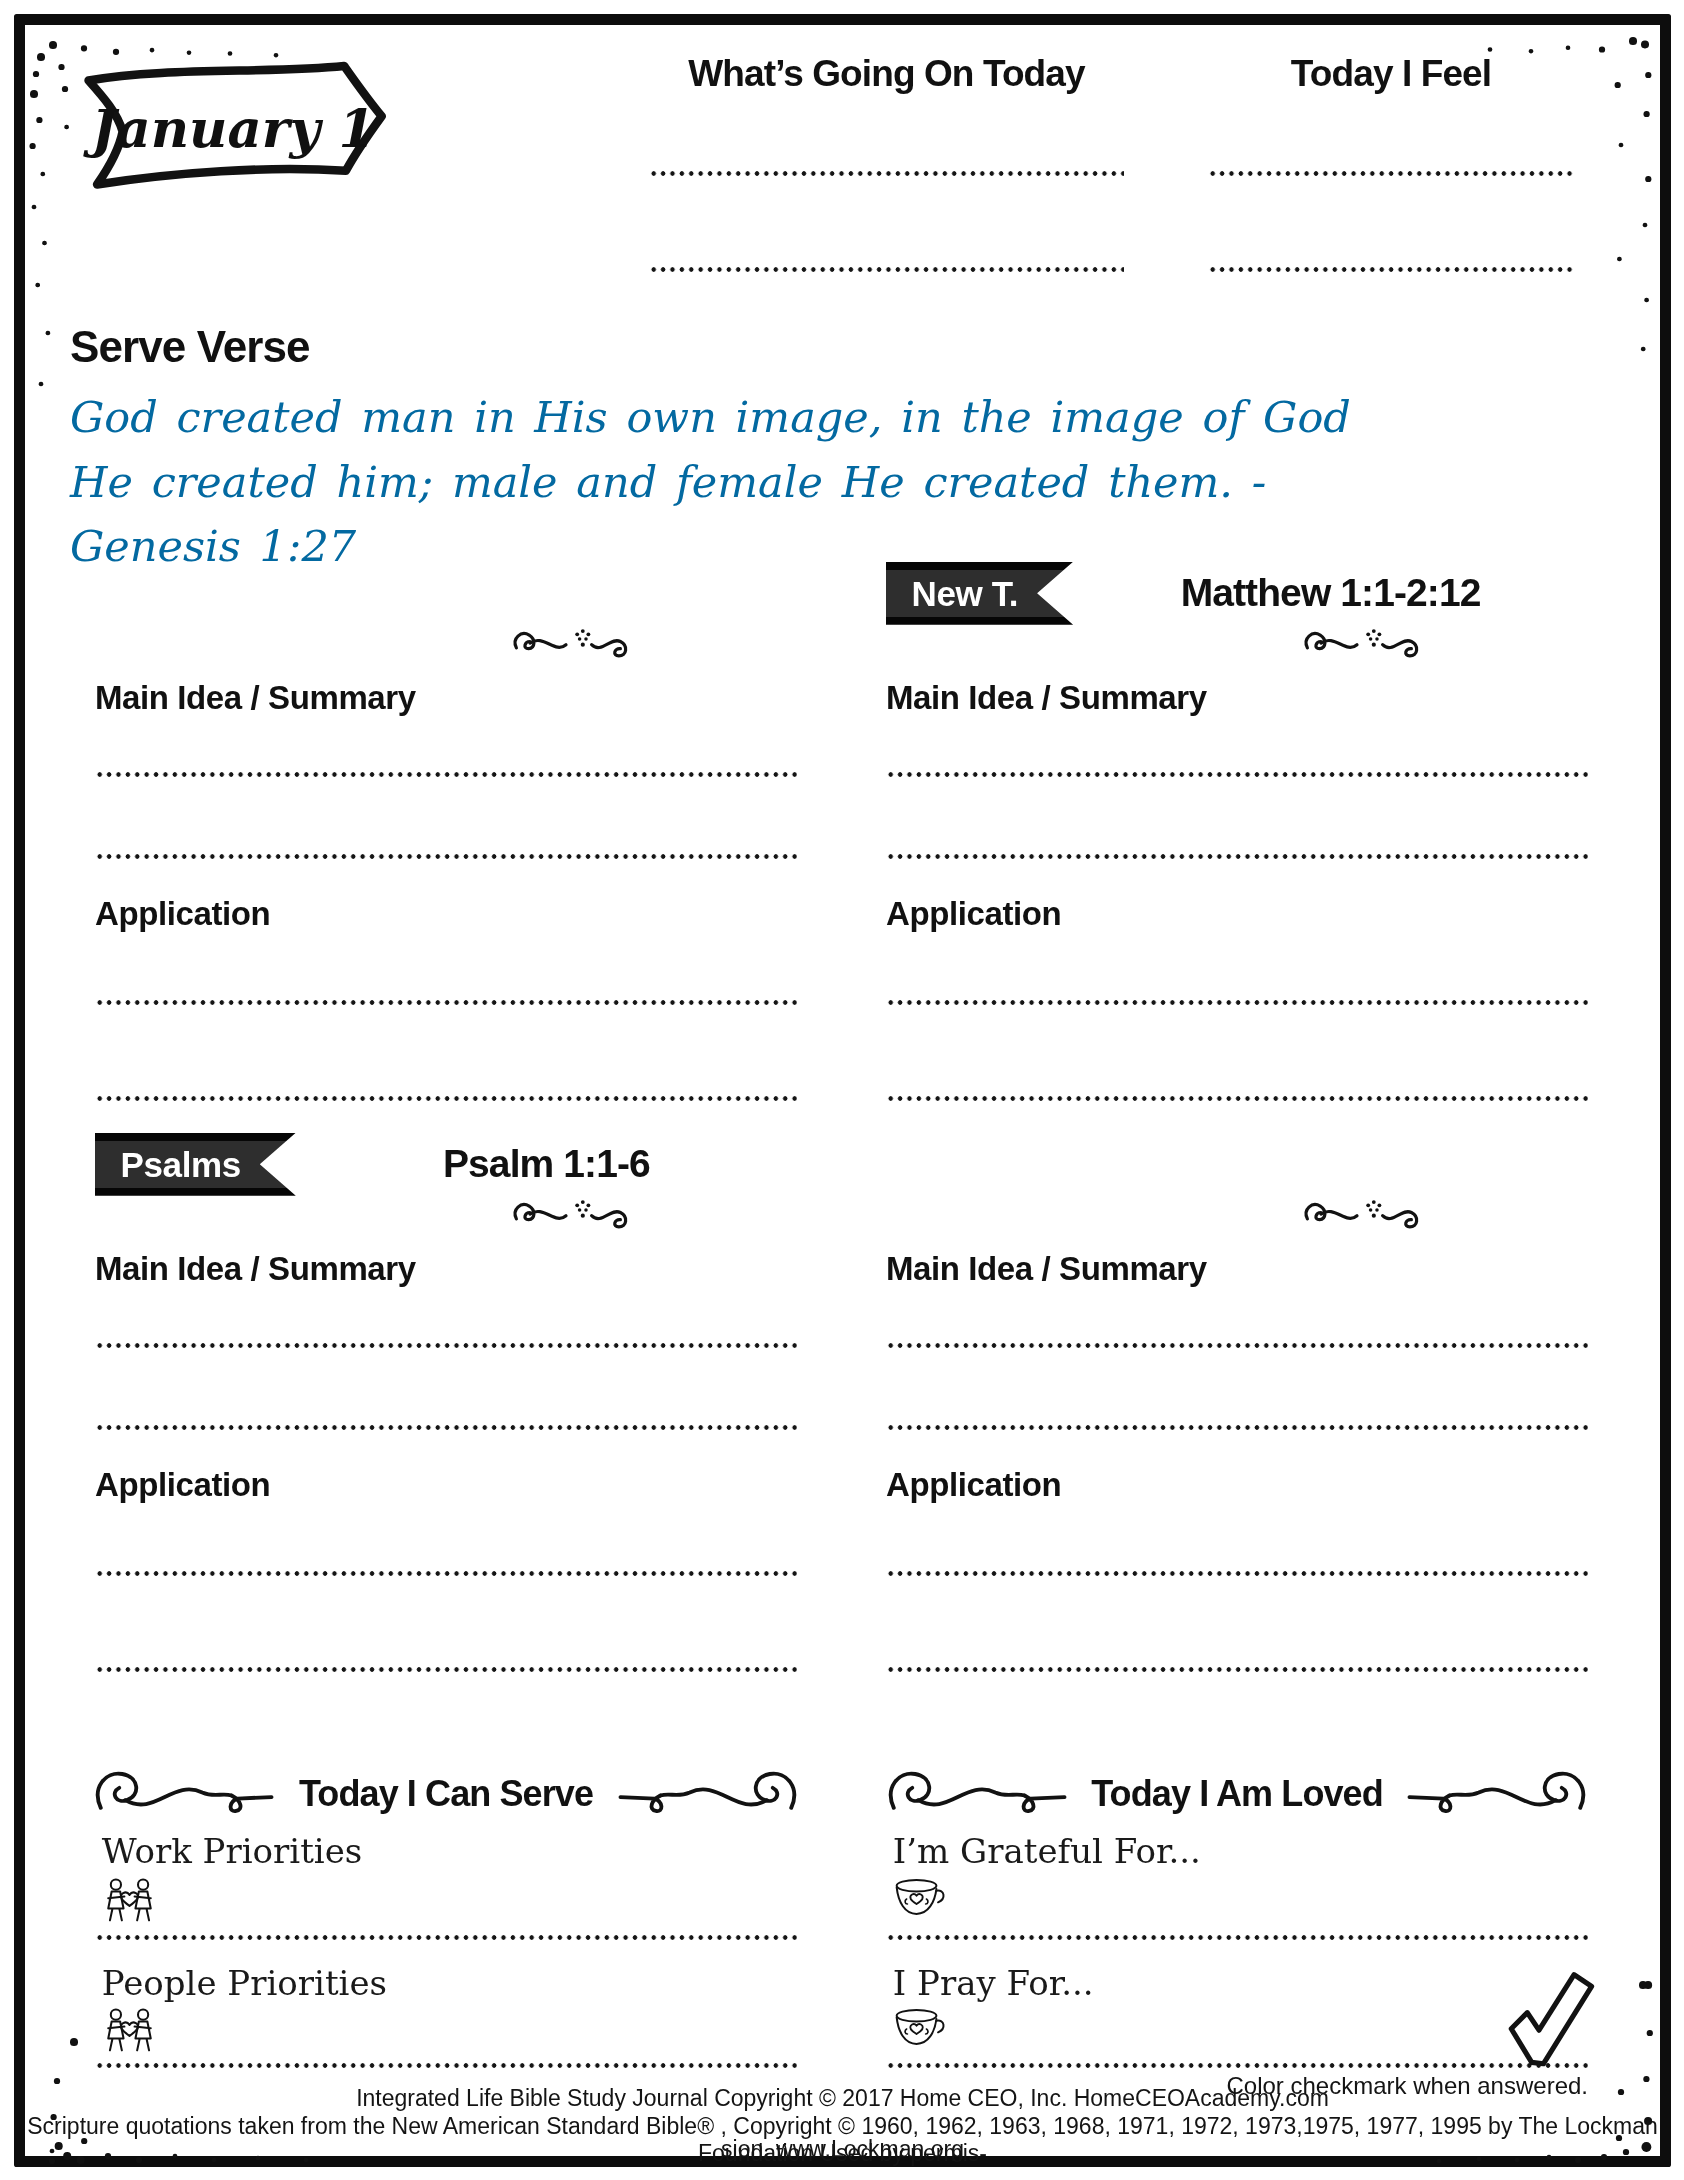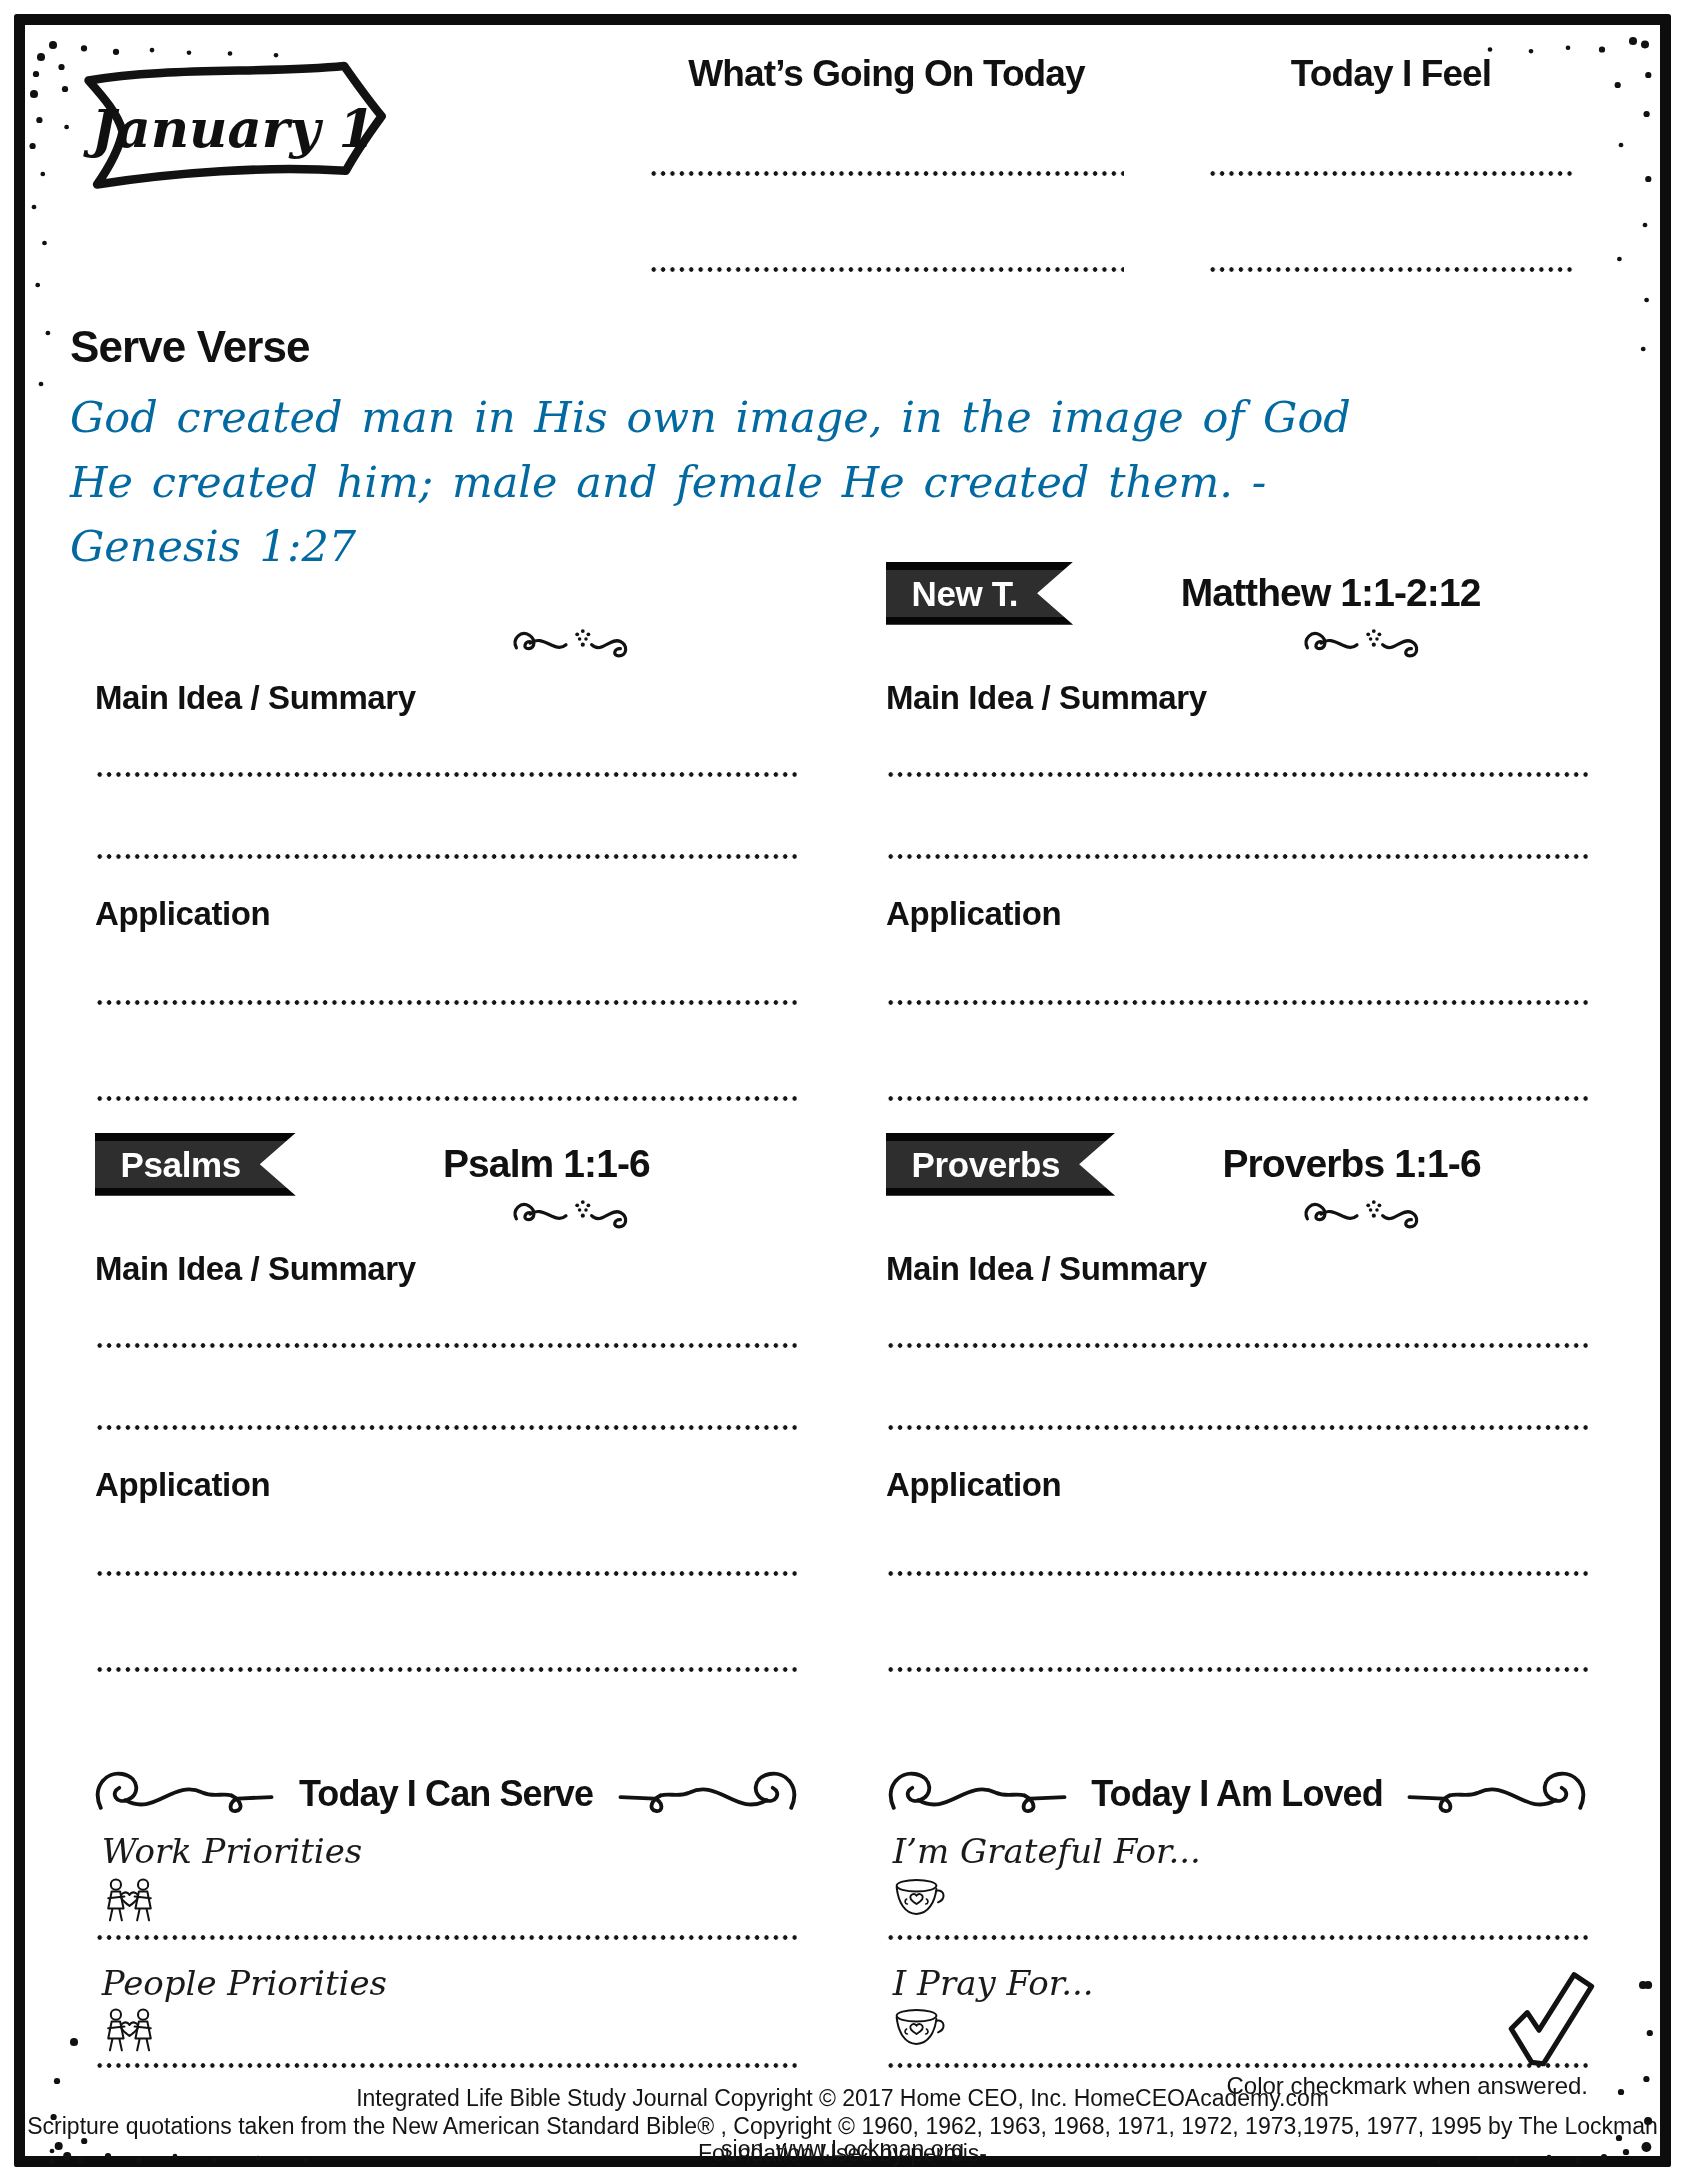--- a/index.html
+++ b/index.html
@@ -74,21 +74,21 @@
   .sec-l4{top:542px;left:0;width:100%;}
 
   
   .bottom{position:absolute;left:95px;top:1753px;width:1493px;display:grid;
     grid-template-columns:1fr 1fr;column-gap:89px;}
   .bcol{position:relative;height:358px;}
   .bhead{position:absolute;top:4px;left:0;width:100%;height:73px;display:flex;align-items:center;justify-content:center;gap:3.4px;}
   .bhead .btitle{font-weight:bold;font-size:36px;letter-spacing:-0.9px;white-space:nowrap;padding:0 5.1px;}
   .swirl{width:200px;height:66px;flex:0 0 auto;}
   .swirl.flip{transform:scaleX(-1);}
-  .script-label{position:absolute;left:6.8px;font-family:"DejaVu Serif",serif;font-style:italic;font-size:34px;color:#1a1a1a;}
+  .script-label{position:absolute;left:6.8px;font-family:"DejaVu Serif",serif;font-size:34px;color:#1a1a1a;}
   .sl1{top:78px;}
   .sl2{top:210px;}
   .bicon{position:absolute;left:8.5px;}
   .bi1{top:124px;}
   .bi2{top:254px;}
   .b-l1{top:182px;left:0;width:100%;}
   .b-l2{top:310px;left:0;width:100%;}
   .checkmark{position:absolute;left:615px;top:211px;width:95px;height:109px;}
   .check-note{position:absolute;right:0;top:319px;font-size:24px;color:#141414;}
 
@@ -208,24 +208,20 @@
       </div>
       <div class="field-label lbl-main">Main Idea / Summary</div>
       <div class="wline sec-l1"></div>
       <div class="wline sec-l2"></div>
       <div class="field-label lbl-app">Application</div>
       <div class="wline sec-l3"></div>
       <div class="wline sec-l4"></div>
     </div>
 
     <div class="section">
-      <div class="sec-head">
-        <div class="ribbon"><span>Proverbs</span></div>
-        <div class="sec-ref">Proverbs 1:1-6</div>
-      </div>
       <div class="flourish">
         <svg width="128" height="37" viewBox="0 0 160 46">
             <path class="ink" stroke-width="4" d="M8,26 C2,14 14,4 24,10 C32,15 32,26 23,27 C16,27 18,18 25,18"></path>
             <path class="ink" stroke-width="4" d="M25,20 C42,8 56,34 70,22"></path>
             <g fill="#121212">
               <circle cx="84" cy="9" r="2.4"></circle>
               <circle cx="91" cy="5" r="2.4"></circle>
               <circle cx="98" cy="9" r="2.4"></circle>
               <circle cx="87" cy="15" r="2.2"></circle>
               <circle cx="95" cy="15" r="2.2"></circle>

